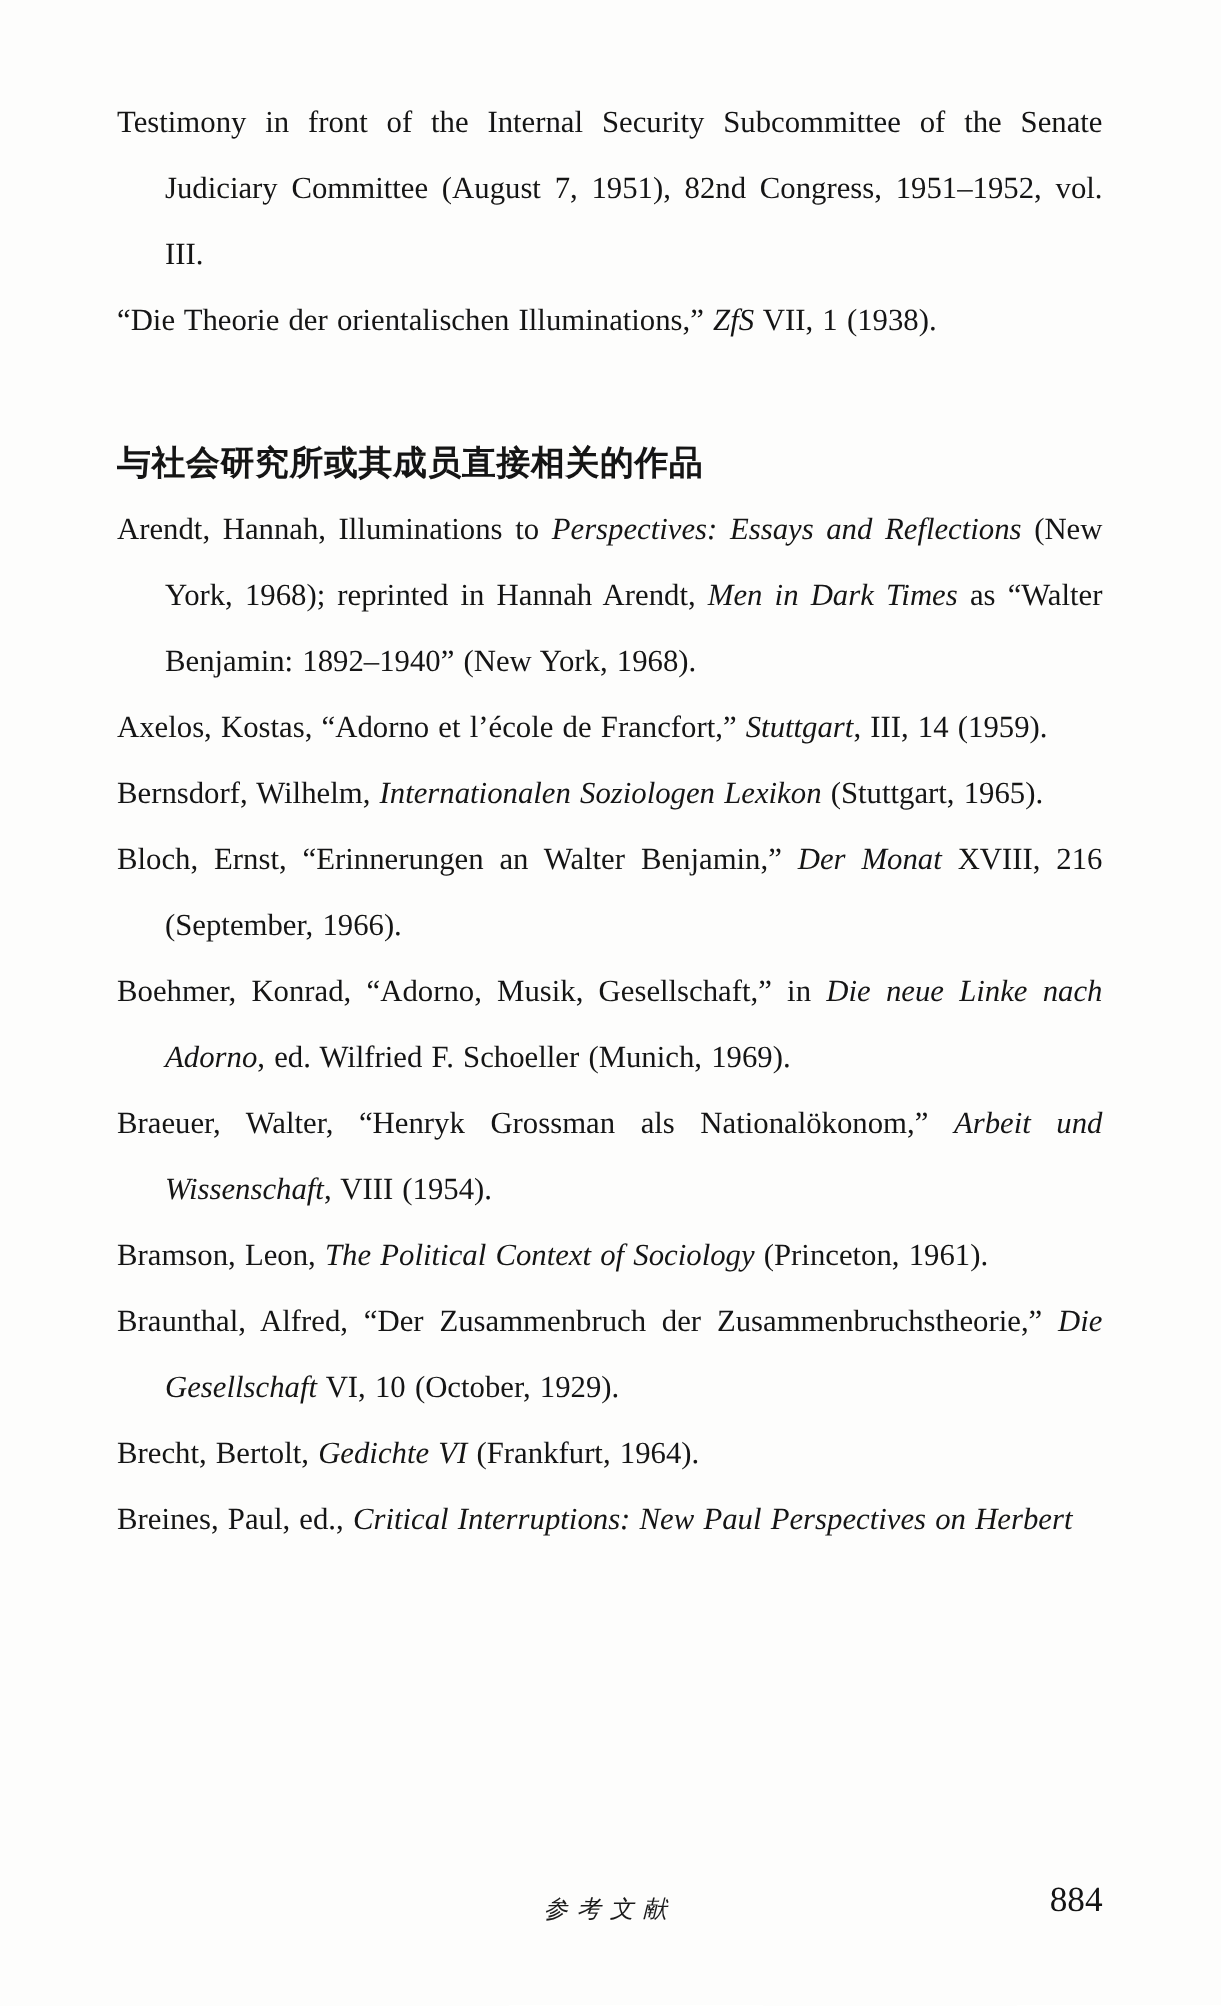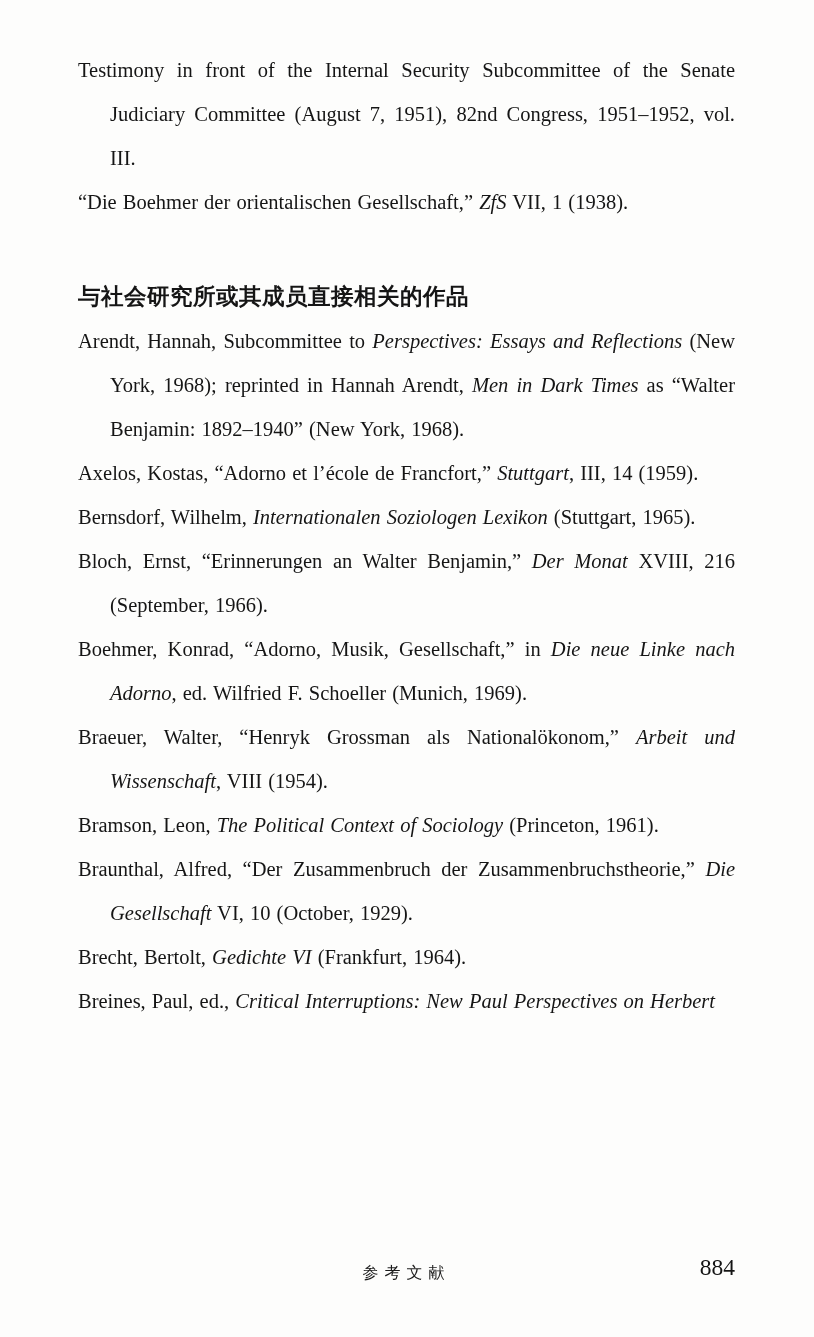--- a/index.html
+++ b/index.html
@@ -12,21 +12,21 @@
     width: 814px;
     height: 1337px;
     background: #fdfdfc;
     font-family: "Liberation Serif", serif;
     color: #151515;
     overflow: hidden;
   }
   .content {
     position: absolute;
     left: 78px;
-    top: 48px;
+    top: 60px;
     width: 657px;
   }
   .entry {
     margin: 0;
     font-size: 20.5px;
     line-height: 44px;
     text-align: justify;
     padding-left: 32px;
     text-indent: -32px;
     word-spacing: 1px;
@@ -51,44 +51,45 @@
   }
   .footer-label {
     position: absolute;
     left: 0;
     right: 0;
     top: 9px;
     text-align: center;
     font-size: 16px;
     letter-spacing: 6px;
     color: #1b1b1b;
+    font-style: italic;
   }
   .footer-page-number {
     position: absolute;
     right: 0;
     top: 0;
     font-size: 23.5px;
     color: #141414;
   }
 </style>
 </head>
 <body>
 
 <div class="page">
 
   <div class="content">
     <div id="pre-entries">
         <p class="entry"><span class="seg">Testimony in front of the Internal Security Subcommittee of the Senate Judiciary Committee (August 7, 1951), 82nd Congress, 1951–1952, vol. III.</span></p>
-        <p class="entry"><span class="seg">“Die Boehmer der orientalischen Gesellschaft,” </span><span class="seg italic">ZfS</span><span class="seg"> VII, 1 (1938).</span></p>
+        <p class="entry"><span class="seg">“Die Theorie der orientalischen Illuminations,” </span><span class="seg italic">ZfS</span><span class="seg"> VII, 1 (1938).</span></p>
       </div>
 
     <h2 class="section-heading">与社会研究所或其成员直接相关的作品</h2>
 
     <div id="post-entries">
-        <p class="entry"><span class="seg">Arendt, Hannah, Subcommittee to </span><span class="seg italic">Perspectives: Essays and Reflections</span><span class="seg"> (New York, 1968); reprinted in Hannah Arendt, </span><span class="seg italic">Men in Dark Times</span><span class="seg"> as “Walter Benjamin: 1892–1940” (New York, 1968).</span></p>
+        <p class="entry"><span class="seg">Arendt, Hannah, Illuminations to </span><span class="seg italic">Perspectives: Essays and Reflections</span><span class="seg"> (New York, 1968); reprinted in Hannah Arendt, </span><span class="seg italic">Men in Dark Times</span><span class="seg"> as “Walter Benjamin: 1892–1940” (New York, 1968).</span></p>
         <p class="entry"><span class="seg">Axelos, Kostas, “Adorno et l’école de Francfort,” </span><span class="seg italic">Stuttgart</span><span class="seg">, III, 14 (1959).</span></p>
         <p class="entry"><span class="seg">Bernsdorf, Wilhelm, </span><span class="seg italic">Internationalen Soziologen Lexikon</span><span class="seg"> (Stuttgart, 1965).</span></p>
         <p class="entry"><span class="seg">Bloch, Ernst, “Erinnerungen an Walter Benjamin,” </span><span class="seg italic">Der Monat</span><span class="seg"> XVIII, 216 (September, 1966).</span></p>
         <p class="entry"><span class="seg">Boehmer, Konrad, “Adorno, Musik, Gesellschaft,” in </span><span class="seg italic">Die neue Linke nach Adorno</span><span class="seg">, ed. Wilfried F. Schoeller (Munich, 1969).</span></p>
         <p class="entry"><span class="seg">Braeuer, Walter, “Henryk Grossman als Nationalökonom,” </span><span class="seg italic">Arbeit und Wissenschaft</span><span class="seg">, VIII (1954).</span></p>
         <p class="entry"><span class="seg">Bramson, Leon, </span><span class="seg italic">The Political Context of Sociology</span><span class="seg"> (Princeton, 1961).</span></p>
         <p class="entry"><span class="seg">Braunthal, Alfred, “Der Zusammenbruch der Zusammenbruchstheorie,” </span><span class="seg italic">Die Gesellschaft</span><span class="seg"> VI, 10 (October, 1929).</span></p>
         <p class="entry"><span class="seg">Brecht, Bertolt, </span><span class="seg italic">Gedichte VI</span><span class="seg"> (Frankfurt, 1964).</span></p>
         <p class="entry"><span class="seg">Breines, Paul, ed., </span><span class="seg italic">Critical Interruptions: New Paul Perspectives on Herbert</span></p>
       </div>

